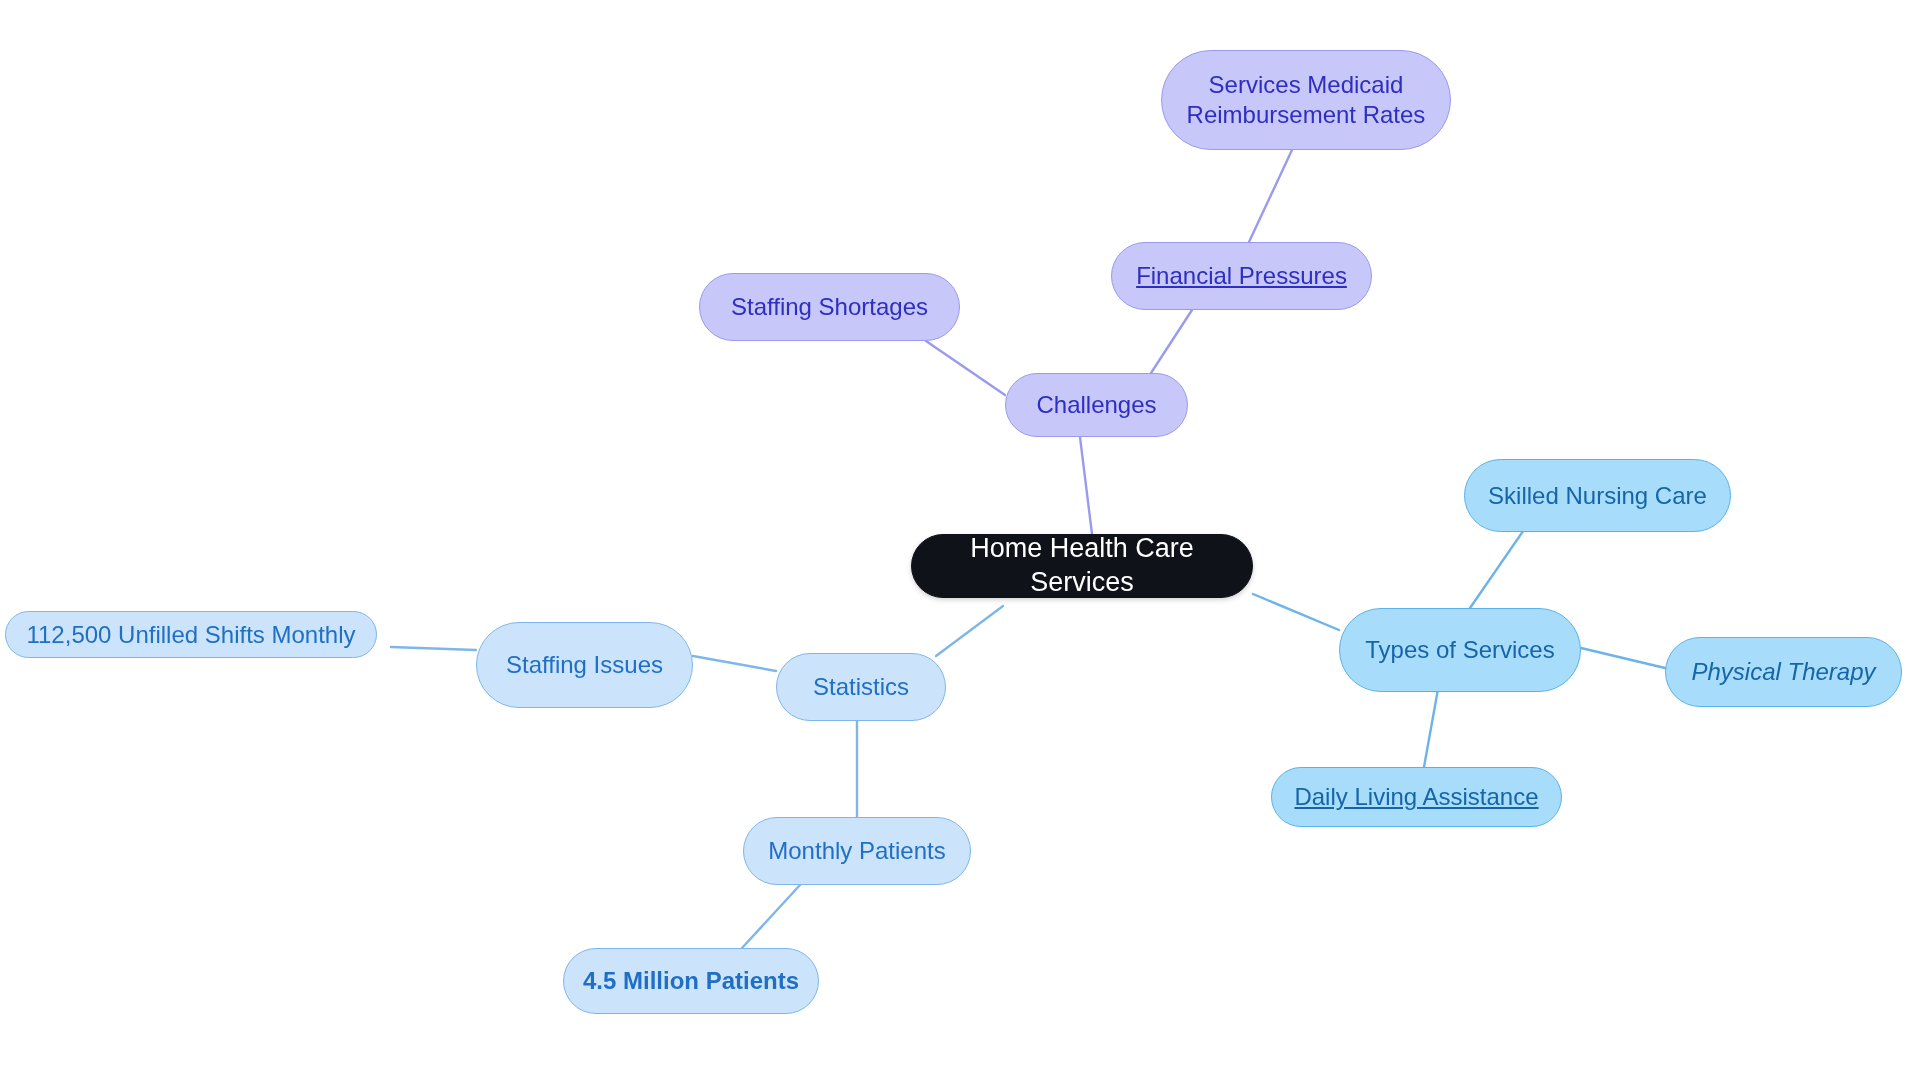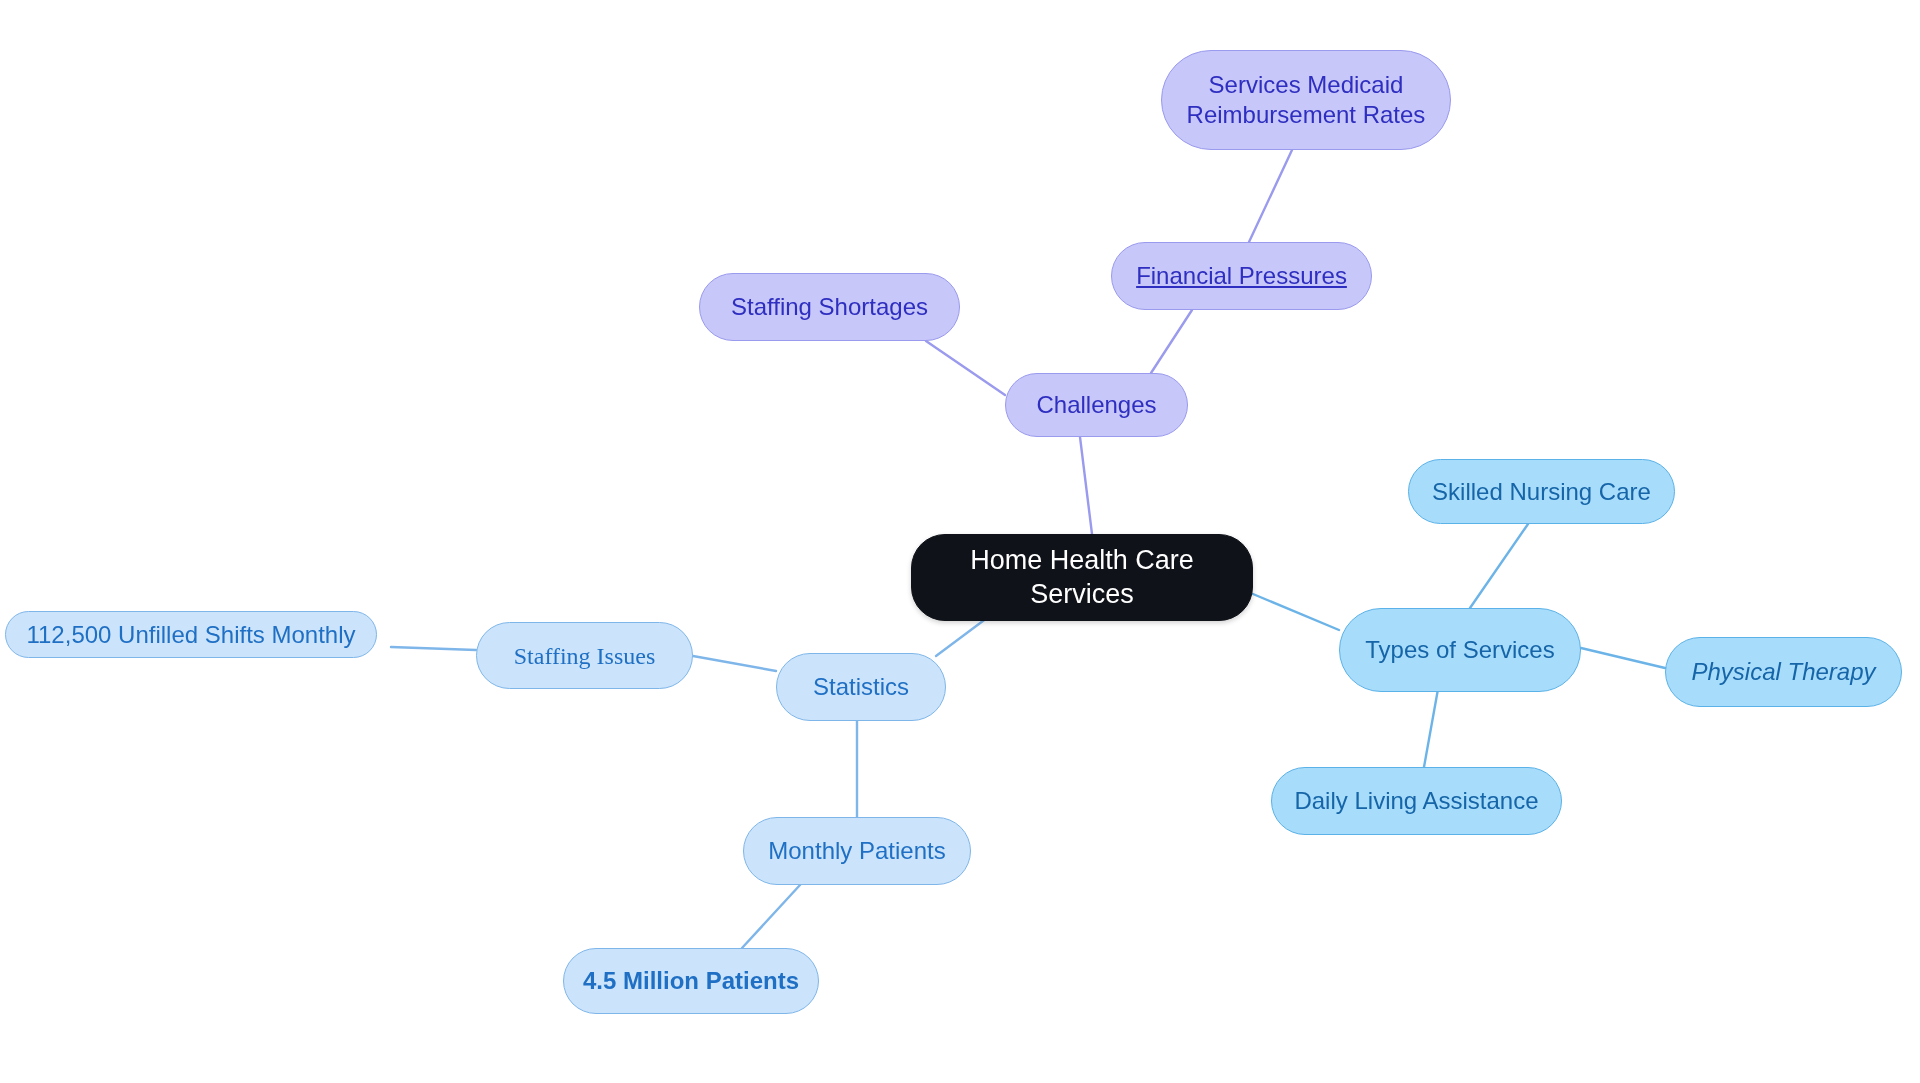--- a/index.html
+++ b/index.html
@@ -80,29 +80,29 @@
       <line x1="1470" y1="608" x2="1528" y2="524" stroke="#6cb4e8" stroke-width="2.4" stroke-linecap="round"></line>
       <line x1="1581" y1="648" x2="1665" y2="668" stroke="#6cb4e8" stroke-width="2.4" stroke-linecap="round"></line>
       <line x1="1440" y1="678" x2="1424" y2="767" stroke="#6cb4e8" stroke-width="2.4" stroke-linecap="round"></line>
       <line x1="1003" y1="606" x2="936" y2="656" stroke="#7fb6ea" stroke-width="2.4" stroke-linecap="round"></line>
       <line x1="776" y1="671" x2="693" y2="656" stroke="#7fb6ea" stroke-width="2.4" stroke-linecap="round"></line>
       <line x1="476" y1="650" x2="391" y2="647" stroke="#7fb6ea" stroke-width="2.4" stroke-linecap="round"></line>
       <line x1="857" y1="721" x2="857" y2="817" stroke="#7fb6ea" stroke-width="2.4" stroke-linecap="round"></line>
       <line x1="800" y1="885" x2="742" y2="948" stroke="#7fb6ea" stroke-width="2.4" stroke-linecap="round"></line>
     </svg>
   <div id="node-layer">
-      <div class="node node-root" style="left: 911px; top: 534px; width: 342px; height: 87px;">Home Health Care Services</div>
+      <div class="node node-root" style="left: 911px; top: 534px; width: 342px; height: 64px;">Home Health Care Services</div>
       <div class="node node-purple" style="left: 1005px; top: 373px; width: 183px; height: 64px;">Challenges</div>
       <div class="node node-purple" style="left: 699px; top: 273px; width: 261px; height: 68px;">Staffing Shortages</div>
       <div class="node node-purple" style="left: 1111px; top: 242px; width: 261px; height: 68px; text-decoration: underline;">Financial Pressures</div>
       <div class="node node-purple" style="left: 1161px; top: 50px; width: 290px; height: 100px;">Services Medicaid
 Reimbursement Rates</div>
       <div class="node node-blue-mid" style="left: 1339px; top: 608px; width: 242px; height: 84px;">Types of Services</div>
-      <div class="node node-blue-mid" style="left: 1408px; top: 459px; width: 267px; height: 65px;">Skilled Nursing Care</div>
+      <div class="node node-blue-mid" style="left: 1464px; top: 459px; width: 267px; height: 73px;">Skilled Nursing Care</div>
       <div class="node node-blue-mid" style="left: 1665px; top: 637px; width: 237px; height: 70px; font-style: italic;">Physical Therapy</div>
-      <div class="node node-blue-mid" style="left: 1271px; top: 767px; width: 291px; height: 68px;">Daily Living Assistance</div>
+      <div class="node node-blue-mid" style="left: 1271px; top: 767px; width: 291px; height: 60px; text-decoration: underline;">Daily Living Assistance</div>
       <div class="node node-blue-light" style="left: 776px; top: 653px; width: 170px; height: 68px;">Statistics</div>
-      <div class="node node-blue-light" style="left: 476px; top: 622px; width: 217px; height: 67px; font-family: Liberation Serif, serif;">Staffing Issues</div>
+      <div class="node node-blue-light" style="left: 476px; top: 622px; width: 217px; height: 86px;">Staffing Issues</div>
       <div class="node node-blue-light" style="left: 5px; top: 611px; width: 372px; height: 47px;">112,500 Unfilled Shifts Monthly</div>
       <div class="node node-blue-light" style="left: 743px; top: 817px; width: 228px; height: 68px;">Monthly Patients</div>
       <div class="node node-blue-light" style="left: 563px; top: 948px; width: 256px; height: 66px; font-weight: bold;">4.5 Million Patients</div>
     </div>
 </div>
 
 </body></html>

